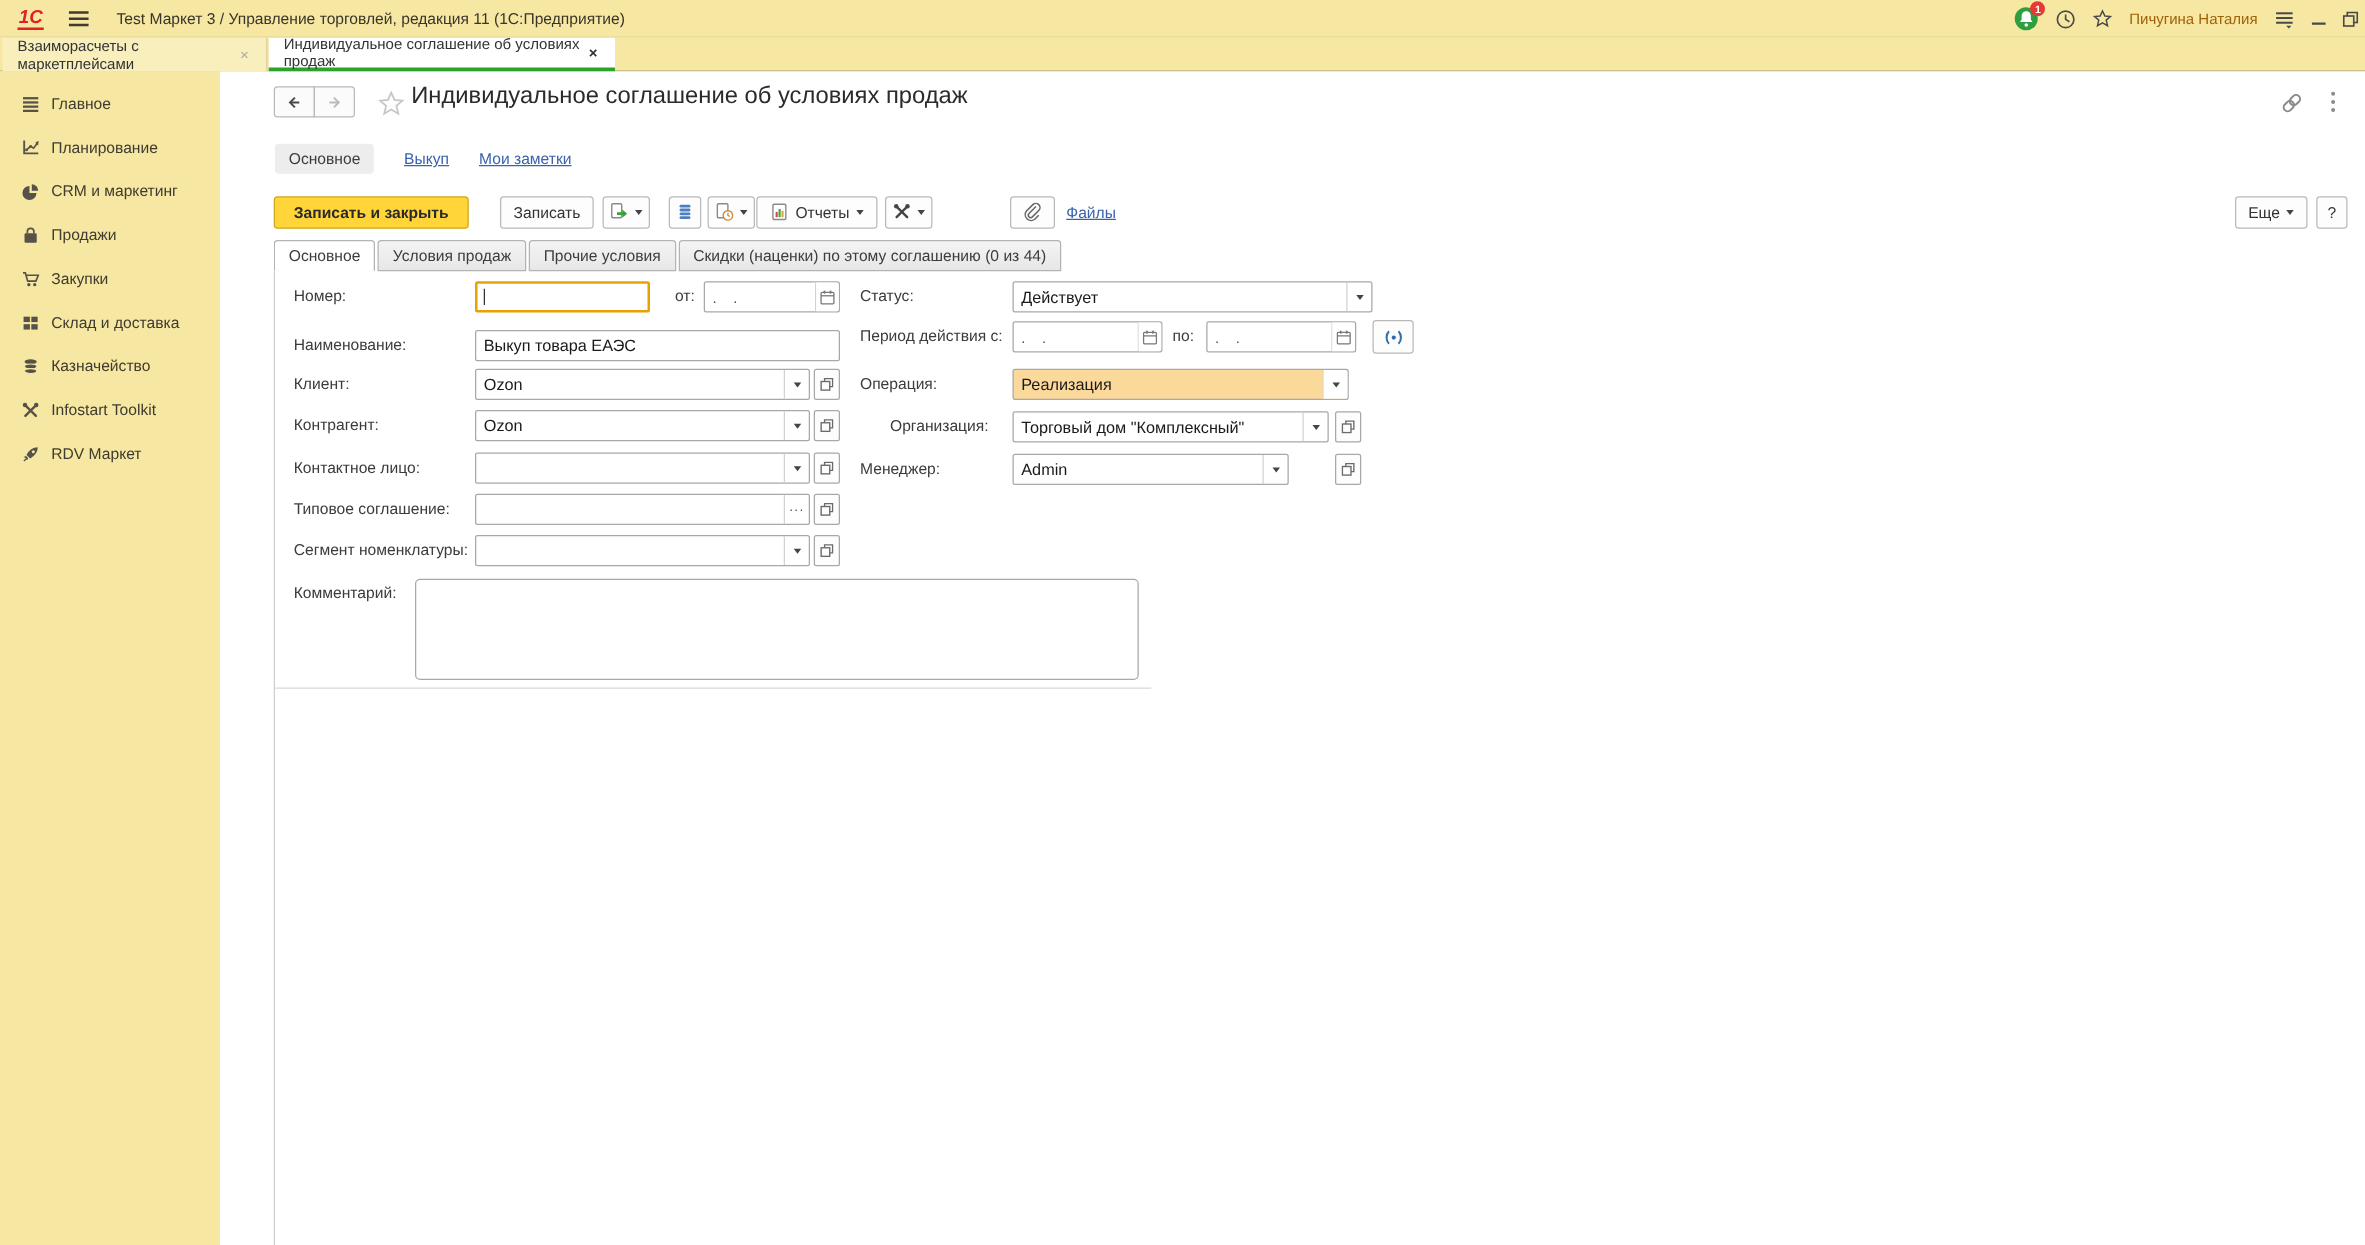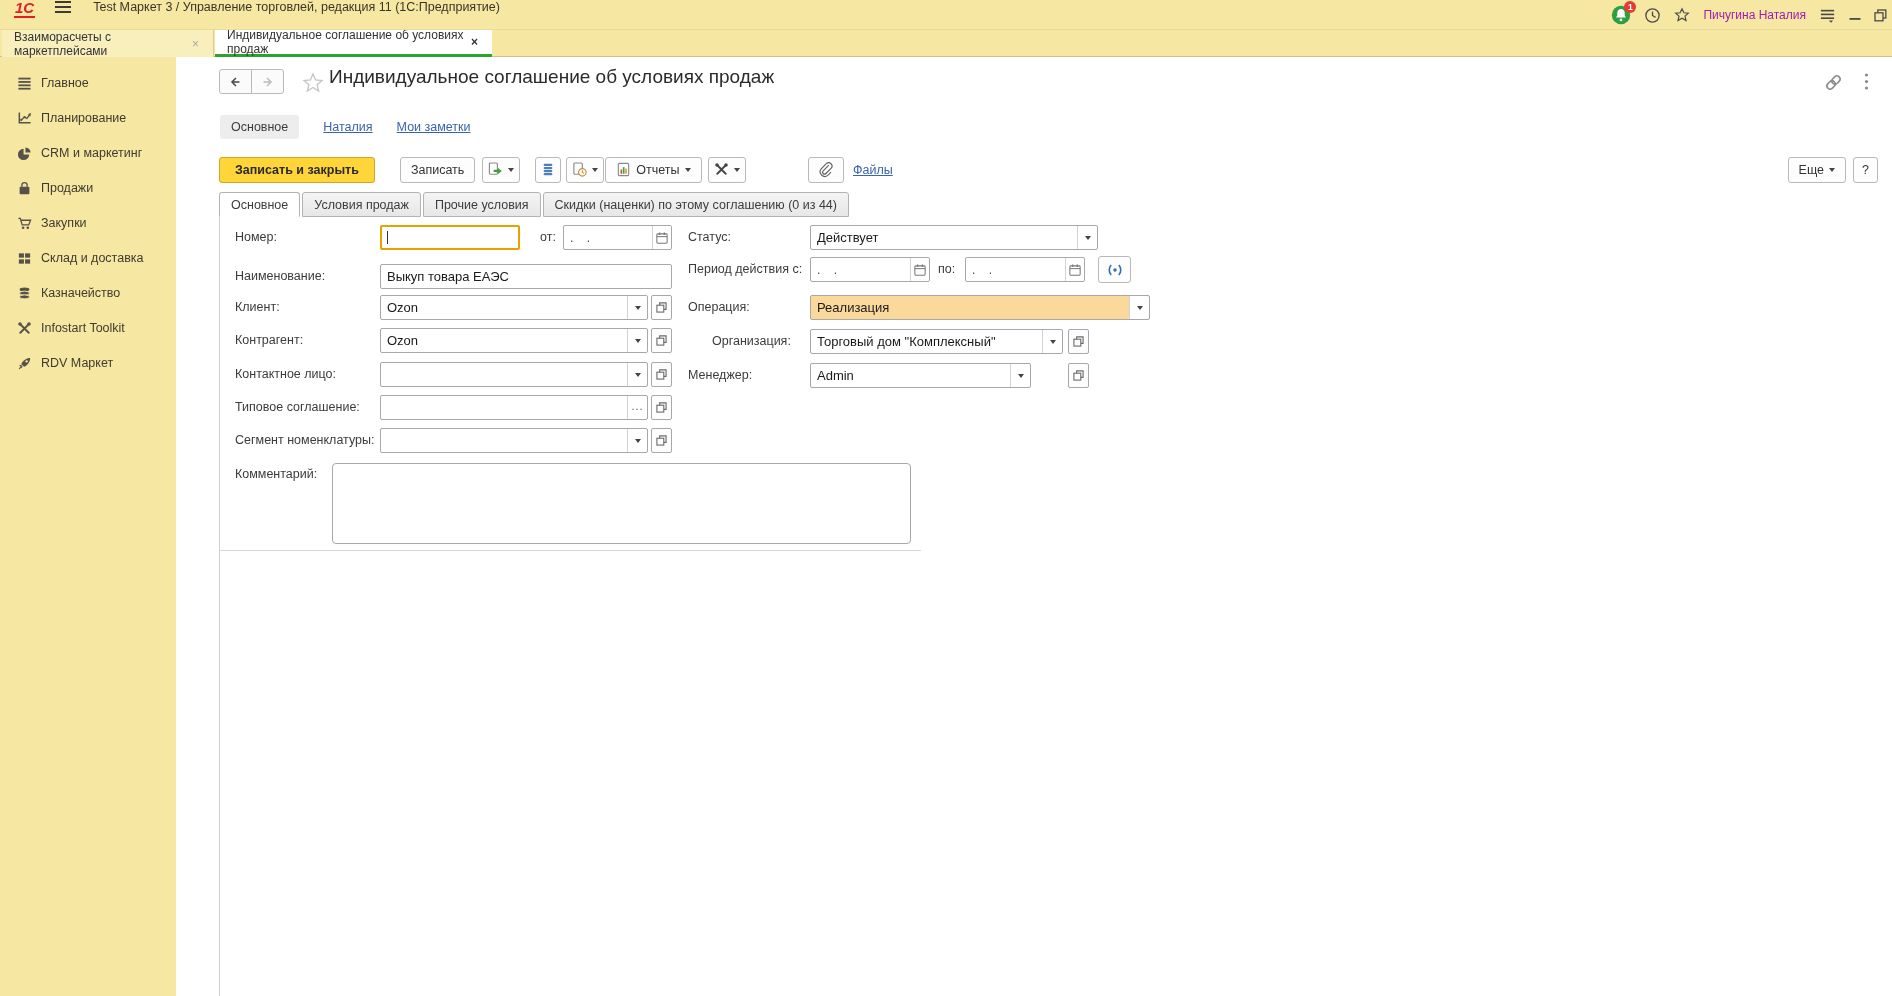--- a/index.html
+++ b/index.html
@@ -1,30 +1,30 @@
 <!DOCTYPE html>
 <html><head>
 <meta charset="utf-8">
 <style>
   * { box-sizing: border-box; margin: 0; padding: 0; }
   html,body { width:1892px; height:996px; overflow:hidden; }
   body { font-family:"Liberation Sans", sans-serif; font-size:13px; background:#fff; position:relative; }
 
   
-  .titlebar { position:absolute; left:0; top:0; width:1892px; height:30px; background:#f6e7a2; border-bottom:1px solid #e8dc9a; display:flex; align-items:flex-start; z-index:30; }
+  .titlebar { position:absolute; left:0; top:0; width:1892px; height:30px; background:#f6e7a2; border-bottom:1px solid #e8dc9a; display:flex; align-items:center; z-index:30; }
   .logo { margin-left:14px; font-weight:bold; font-style:italic; font-size:15px; color:#e31e24; border-bottom:2px solid #e31e24; line-height:15px; padding:0 1px 1px 1px; }
   .burger { margin-left:20px; display:flex; cursor:pointer; }
   .app-title { margin-left:22px; font-size:12.5px; color:#39352a; white-space:nowrap; }
   .search { position:absolute; left:1193px; top:3px; width:430px; height:24px; background:#fcf4c9; border:1px solid #eee3a4; border-radius:3px; display:flex; align-items:center; padding:0 7px; }
   .search input { flex:1; border:none; outline:none; background:transparent; font-family:"Liberation Sans",sans-serif; font-size:12.5px; color:#555; margin-left:6px; }
   .search input::placeholder { color:#a59d79; }
   .tb-right { position:absolute; right:5px; top:0; height:30px; display:flex; align-items:center; gap:13px; }
   .tb-ic { display:flex; align-items:center; cursor:pointer; position:relative; }
   .badge { position:absolute; top:-4px; right:-5px; min-width:12px; height:12px; background:#e53935; border-radius:7px; color:#fff; font-size:8.5px; font-weight:bold; display:flex; align-items:center; justify-content:center; padding:0 2px; }
-  .user-name { font-size:12px; color:#a21caf; white-space:nowrap; }
+  .user-name { font-size:12px; color:#a16207; white-space:nowrap; }
 
   
   .tabbar { position:absolute; left:0; top:30px; width:1892px; height:27px; background:#f6e7a2; z-index:25; }
   .tabbar-line { position:absolute; left:0; bottom:0; width:100%; height:1px; background:#cdc28b; }
   .wtab { position:absolute; top:0; height:27px; display:flex; align-items:center; padding:0 12px; font-size:12px; color:#333; cursor:pointer; }
   .wtab.inactive { left:2px; width:212px; background:#f9efbd; border-right:1px solid #d9cd96; }
   .wtab.active { left:215px; width:277px; background:#fff; border-bottom:3px solid #2da32d; z-index:2; }
   .wtab .tclose { margin-left:auto; color:#a9a9a9; font-size:12px; padding:0 2px; }
   .wtab.active .tclose { color:#333; font-weight:bold; }
 
@@ -288,21 +288,21 @@
   <span class="hdr-dots">
     <svg width="5" height="19" viewBox="0 0 5 18" fill="#8a8a8a">
         <circle cx="2.5" cy="2.5" r="1.6"></circle>
         <circle cx="2.5" cy="9" r="1.6"></circle>
         <circle cx="2.5" cy="15.5" r="1.6"></circle>
       </svg>
   </span>
 
   <div class="navlinks">
     <span class="chip">Основное</span>
-    <span class="navlink">Наталия</span>
+    <span class="navlink">Выкуп</span>
     <span class="navlink">Мои заметки</span>
   </div>
 
   <div class="toolbar">
     <div class="btn primary">
         <span>Записать и закрыть</span>
       </div>
     <div class="btn" style="margin-left:25px">
         <span>Записать</span>
       </div>
@@ -507,21 +507,21 @@
   </div>
   <div class="periodbtn" style="left:922px;top:199px">
     <svg width="16" height="12" viewBox="0 0 16 12" fill="none" stroke="#2f6fad" stroke-width="1.6">
         <path d="M4.2 1 C1.6 3.5 1.6 8.5 4.2 11"></path>
         <circle cx="8" cy="6" r="1.7" fill="#2f6fad" stroke="none"></circle>
         <path d="M11.8 1 C14.4 3.5 14.4 8.5 11.8 11"></path>
       </svg>
   </div>
 
   <div class="lbl" style="left:512px;top:243px">Операция:</div>
-  <div class="field" style="left:634px;top:238px;width:340px;background:#fbd99b">
+  <div class="field" style="left:634px;top:238px;width:269px;background:#fbd99b">
     <span class="fval">Реализация</span>
     <span class="dd" style="background:#fff;border-radius:0 2px 2px 0">
         <i class="caret"></i>
       </span>
   </div>
 
   <div class="lbl" style="left:536px;top:277px">Организация:</div>
   <div class="field" style="left:634px;top:272px;width:253px">
     <span class="fval">Торговый дом "Комплексный"</span>
     <span class="dd">

